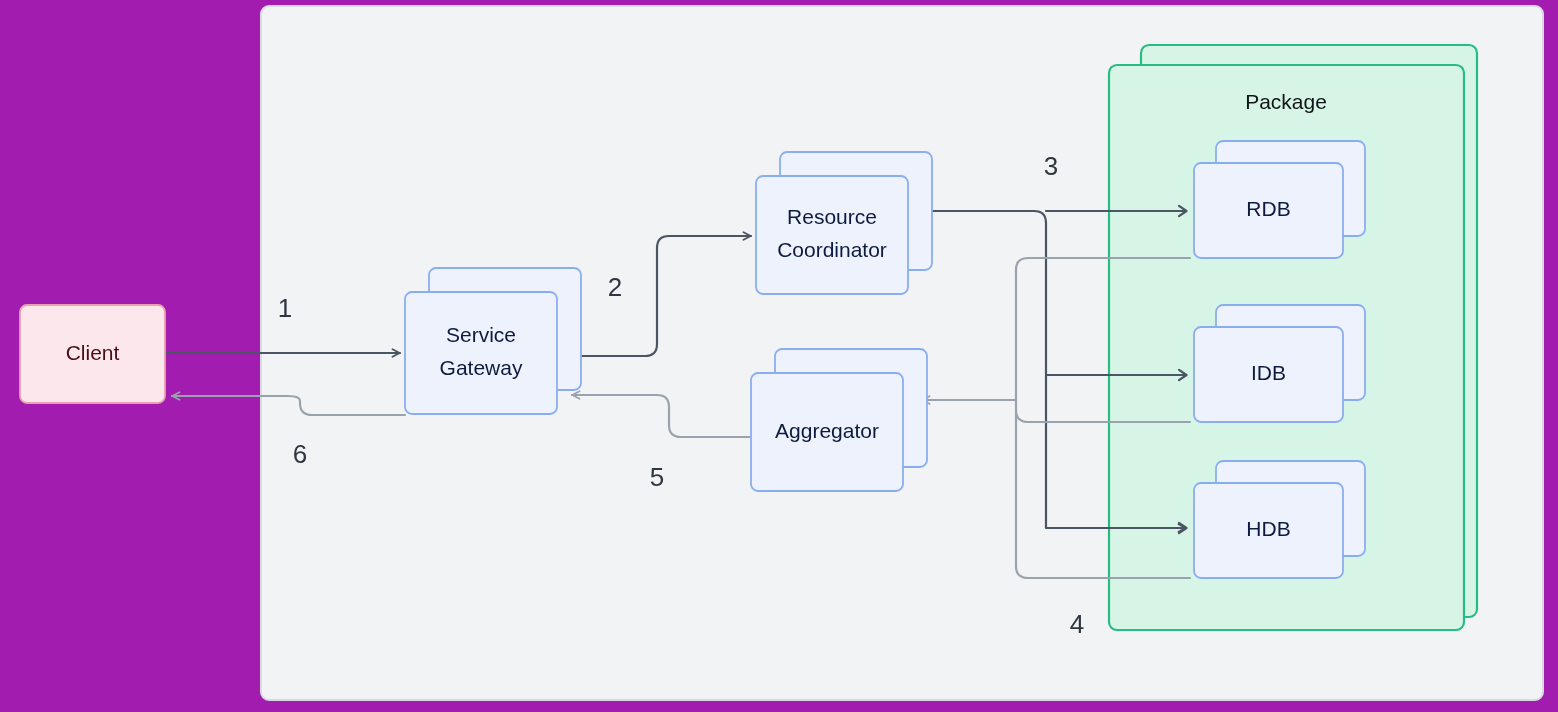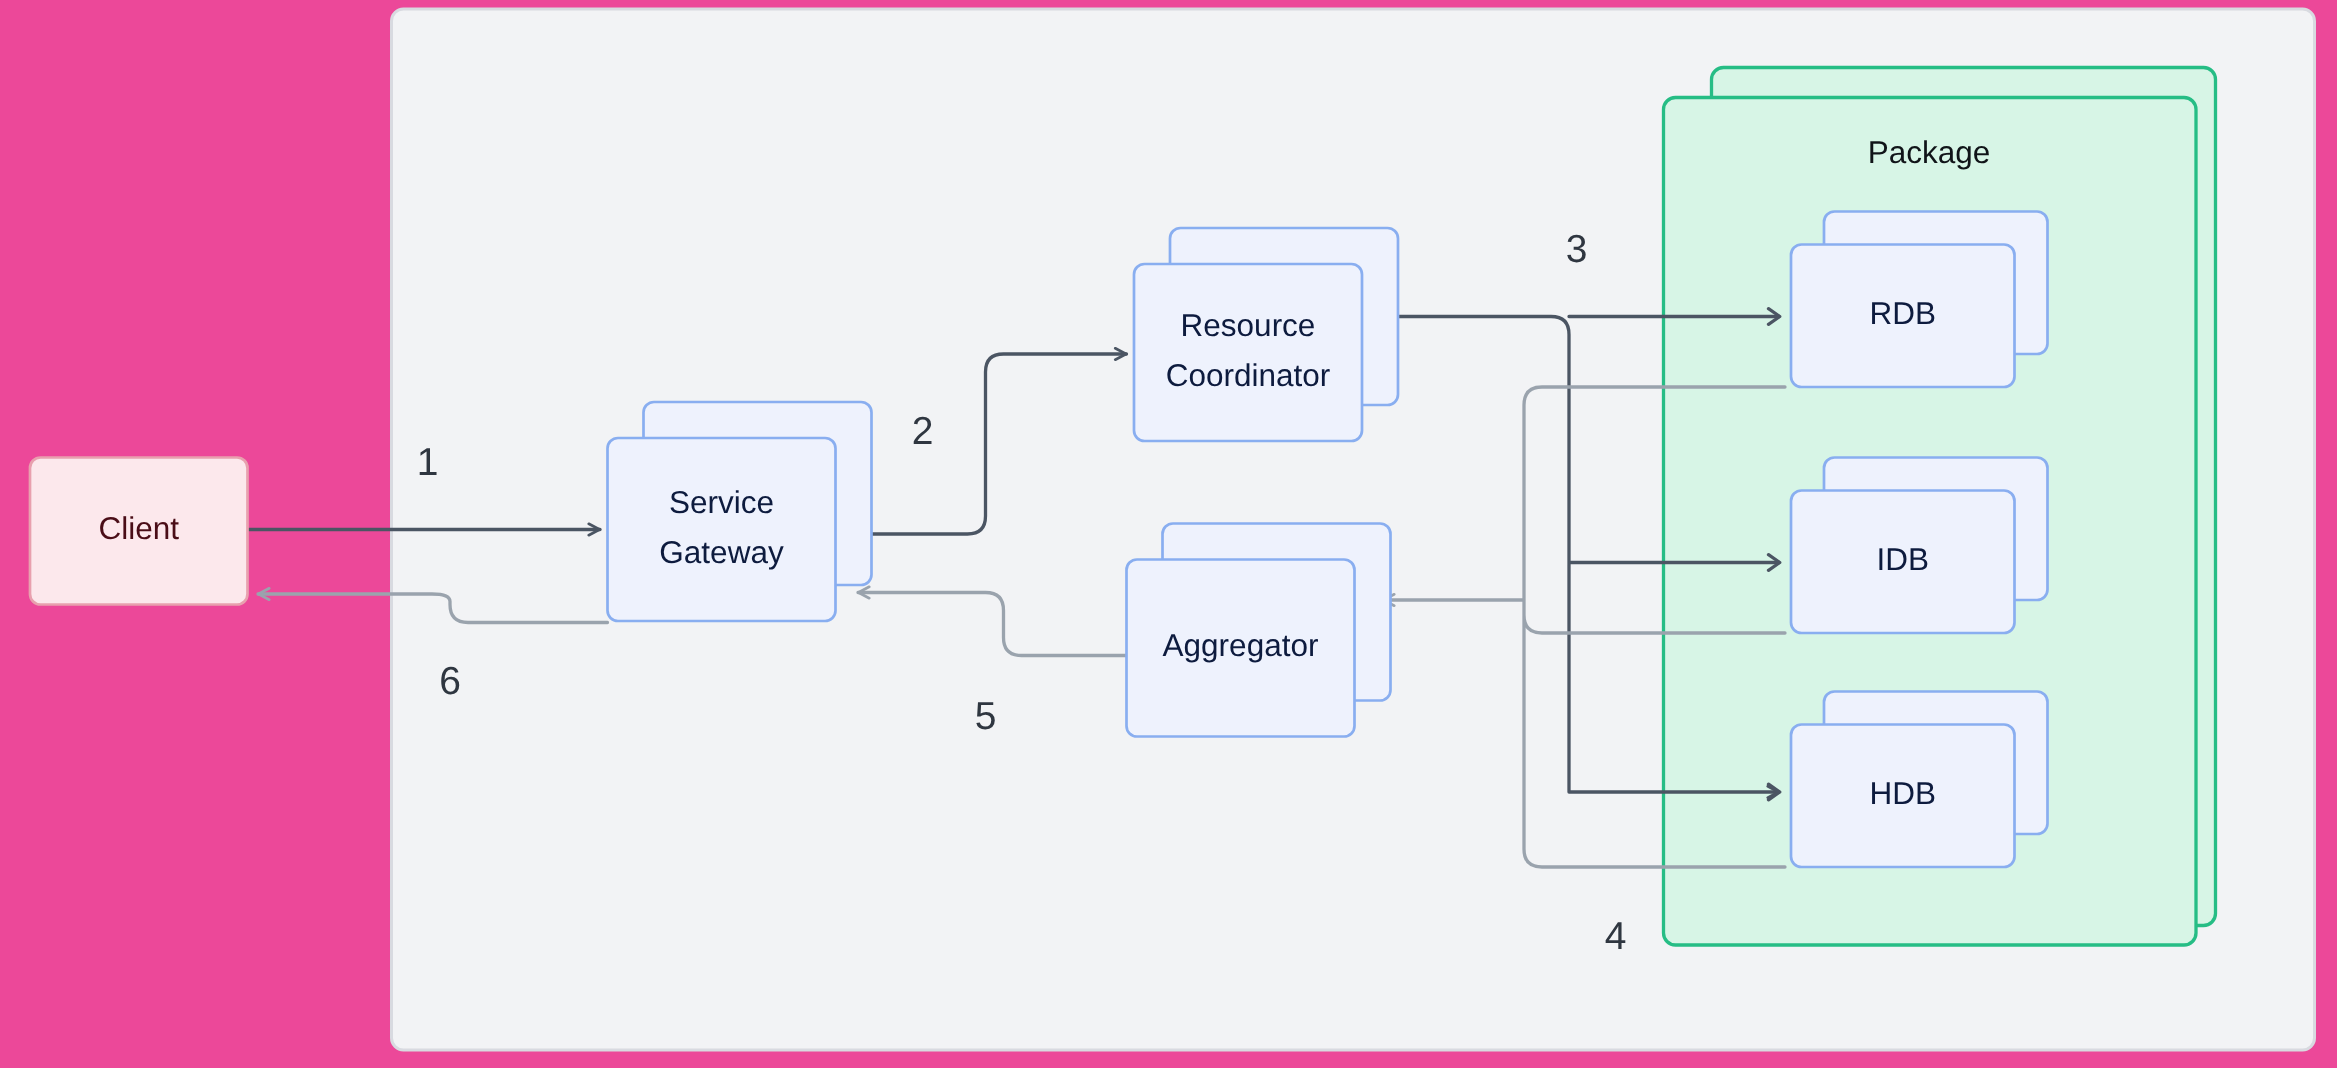--- a/index.html
+++ b/index.html
@@ -8,21 +8,21 @@
     padding: 0;
     background: #ffffff;
   }
   body {
     font-family: "Liberation Sans", sans-serif;
   }
   #canvas {
     position: relative;
     width: 1558px;
     height: 712px;
-    background: #ec4899;
+    background: #a21caf;
     overflow: hidden;
   }
   svg.layer {
     position: absolute;
     left: 0;
     top: 0;
     width: 1558px;
     height: 712px;
   }
   .node-label {

